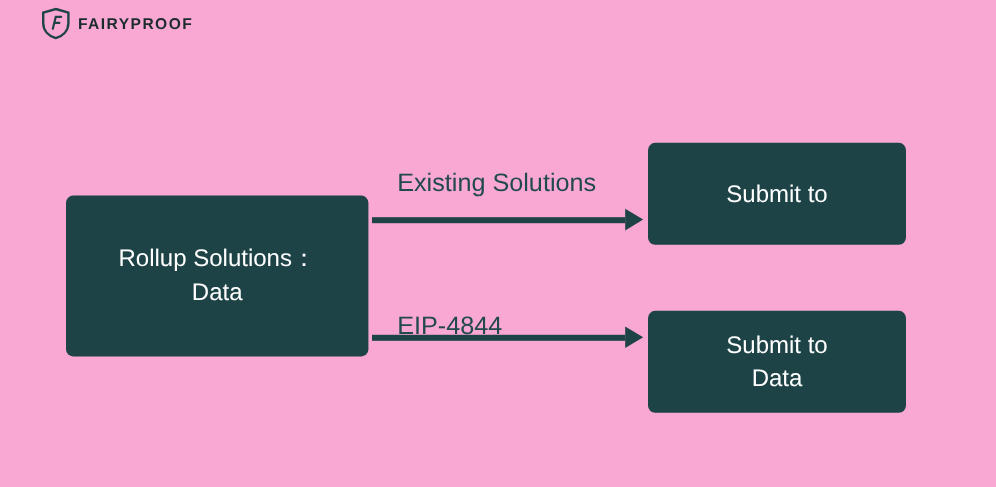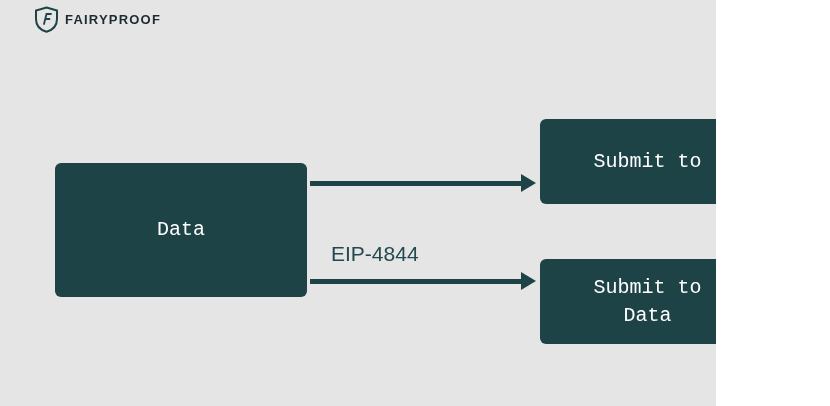--- a/index.html
+++ b/index.html
@@ -3,23 +3,23 @@
 <meta charset="utf-8">
 <style>
   html, body {
     margin: 0;
     padding: 0;
     background: #ffffff;
     font-family: "Liberation Sans", sans-serif;
   }
   .canvas {
     position: relative;
-    width: 716px;
+    width: 830px;
     height: 406px;
-    background: #e5e5e5;
+    background: #f9a8d4;
     overflow: hidden;
   }
 
   
   .logo {
     position: absolute;
     left: 34px;
     top: 6px;
     display: flex;
     align-items: center;
@@ -39,21 +39,20 @@
     background: #1d4347;
     color: #ffffff;
     border-radius: 6px;
     display: flex;
     flex-direction: column;
     align-items: center;
     justify-content: center;
     text-align: center;
     font-size: 20px;
     line-height: 28px;
-    font-family: Liberation Mono, monospace;
   }
   .source-box {
     left: 55px;
     top: 163px;
     width: 252px;
     height: 134px;
   }
   .box-calldata {
     left: 540px;
     top: 119px;
@@ -96,42 +95,44 @@
     position: absolute;
     color: #22494e;
     font-size: 21px;
   }
   .label-1 {
     left: 331px;
     top: 141px;
   }
   .label-2 {
     left: 331px;
-    top: 242px;
+    top: 260px;
   }
 </style>
 </head>
 <body>
 
 <div class="canvas">
 
   <header class="logo">
     <span class="logo-icon">
       <svg width="25" height="27" viewBox="0 0 25 27">
         <path d="M12.5 1.5 L23 4.5 V13 C23 20 18 24.2 12.5 25.8 C7 24.2 2 20 2 13 V4.5 Z" fill="none" stroke="#1d4347" stroke-width="2"></path>
         <path d="M10 18 L12.5 8 H17 M11.2 13 H15.5" fill="none" stroke="#1d4347" stroke-width="1.8" stroke-linecap="round"></path>
       </svg>
     </span>
     <span class="logo-text">FAIRYPROOF</span>
   </header>
 
   <div class="box source-box">
+    <div>Rollup Solutions：</div>
     <div>Data</div>
   </div>
 
+  <div class="arrow-label label-1">Existing Solutions</div>
   <div class="arrow arrow-1">
     <div class="shaft"></div>
     <div class="head"></div>
   </div>
   <div class="box box-calldata">
     <div>Submit to</div>
   </div>
 
   <div class="arrow-label label-2">EIP-4844</div>
   <div class="arrow arrow-2">

